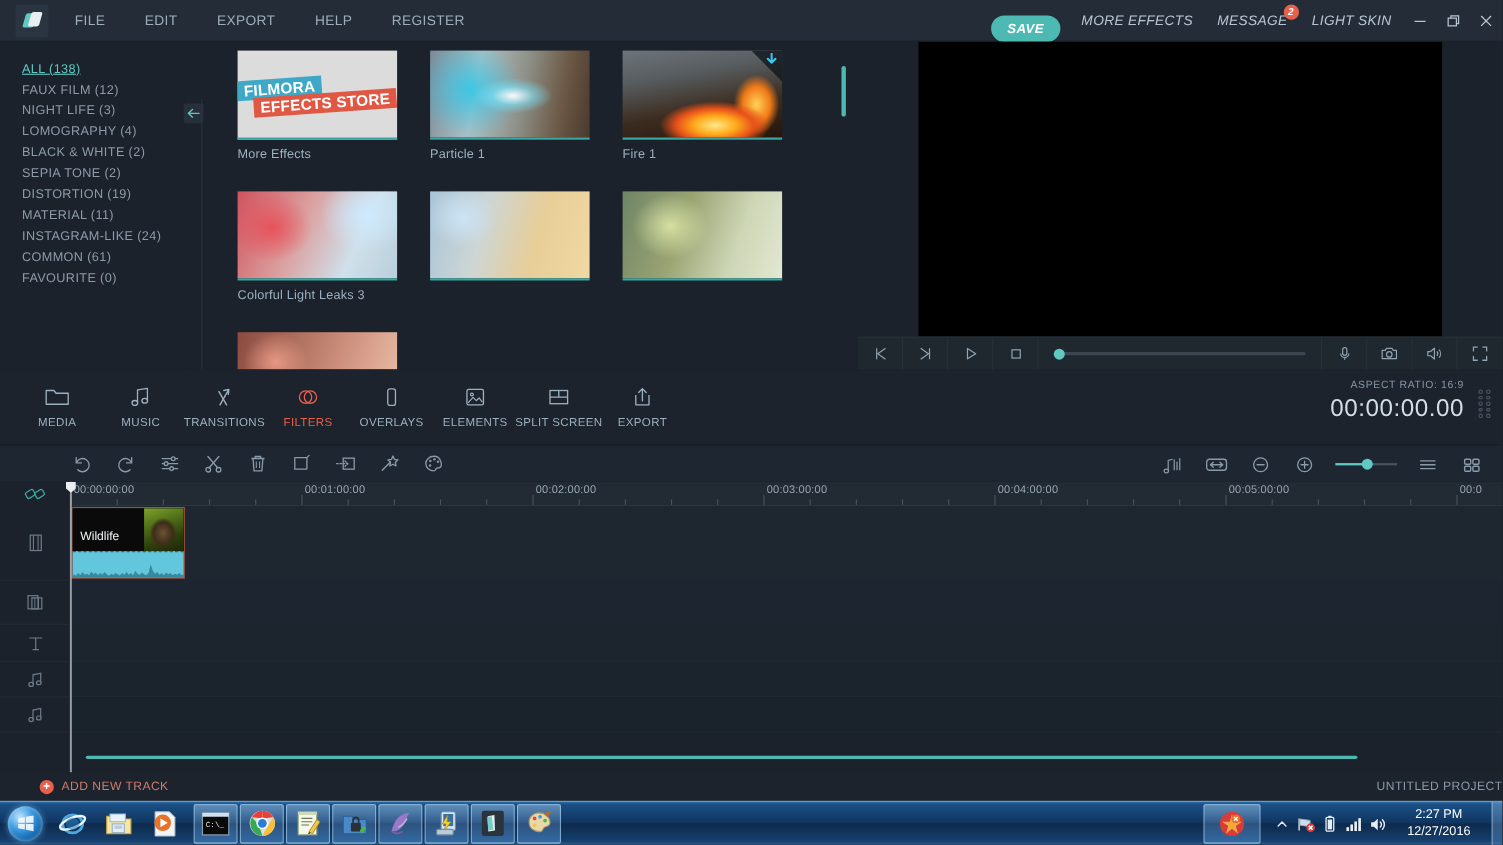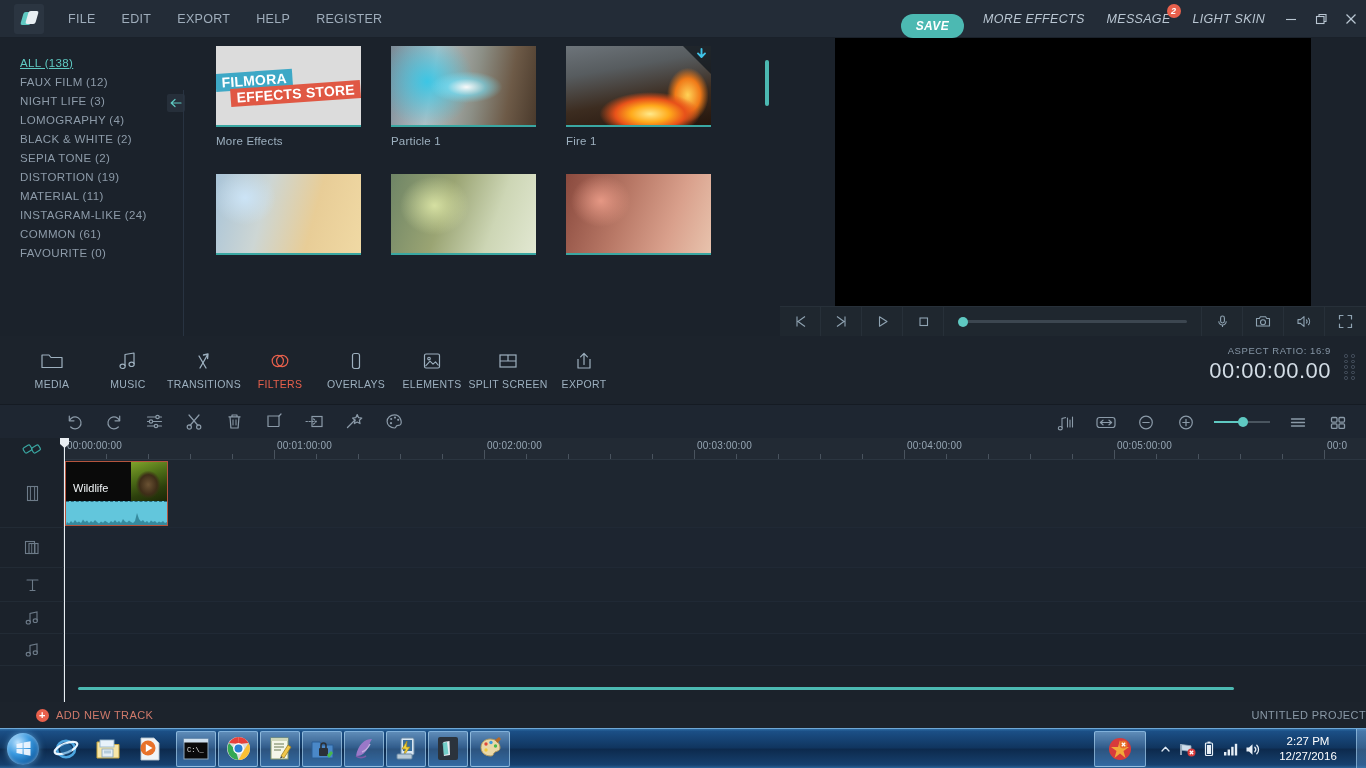--- a/index.html
+++ b/index.html
@@ -29,21 +29,21 @@
   .logo-glyph:before {
     content:""; position:absolute; left:1px; top:2px;
     width:10px; height:13px; background:#5fc9c2;
     transform:skewX(-16deg); border-radius:2px;
   }
   .logo-glyph:after {
     content:""; position:absolute; left:6px; top:1px;
     width:10px; height:13px; background:#e8eef2;
     transform:skewX(-16deg); border-radius:2px;
   }
-  .menu-items { display:flex; align-items:center; gap:2px; }
+  .menu-items { display:flex; align-items:center; gap:12px; }
   .menu-item {
     padding:0 12px; height:38px; line-height:38px;
     color:#9fadbb; font-size:12.5px; letter-spacing:.3px; cursor:default;
   }
 
   .menubar-right {
     position:absolute; right:0; top:0; height:38px;
     display:flex; align-items:flex-end;font-style:italic;
   }
   .save-btn {
@@ -508,20 +508,24 @@
             <div class="dl-arrow">
               <svg width="11" height="12" viewBox="0 0 11 12">
                   <path d="M5.5 1 V8.4 M2 5.4 L5.5 9 L9 5.4" fill="none" stroke="#3fc3e8" stroke-width="1.9" stroke-linecap="round" stroke-linejoin="round"></path>
                 </svg>
             </div>
           </div>
           <div class="cell-label">Fire 1</div>
         </div>
 
 
+        <div class="cell">
+          <div class="thumb t-cl3"></div>
+          <div class="cell-label">Colorful Light Leaks 3</div>
+        </div>
 
 
         <div class="cell">
           <div class="thumb t-cl5"></div>
         </div>
 
         <div class="cell">
           <div class="thumb t-cl6"></div>
         </div>
 

